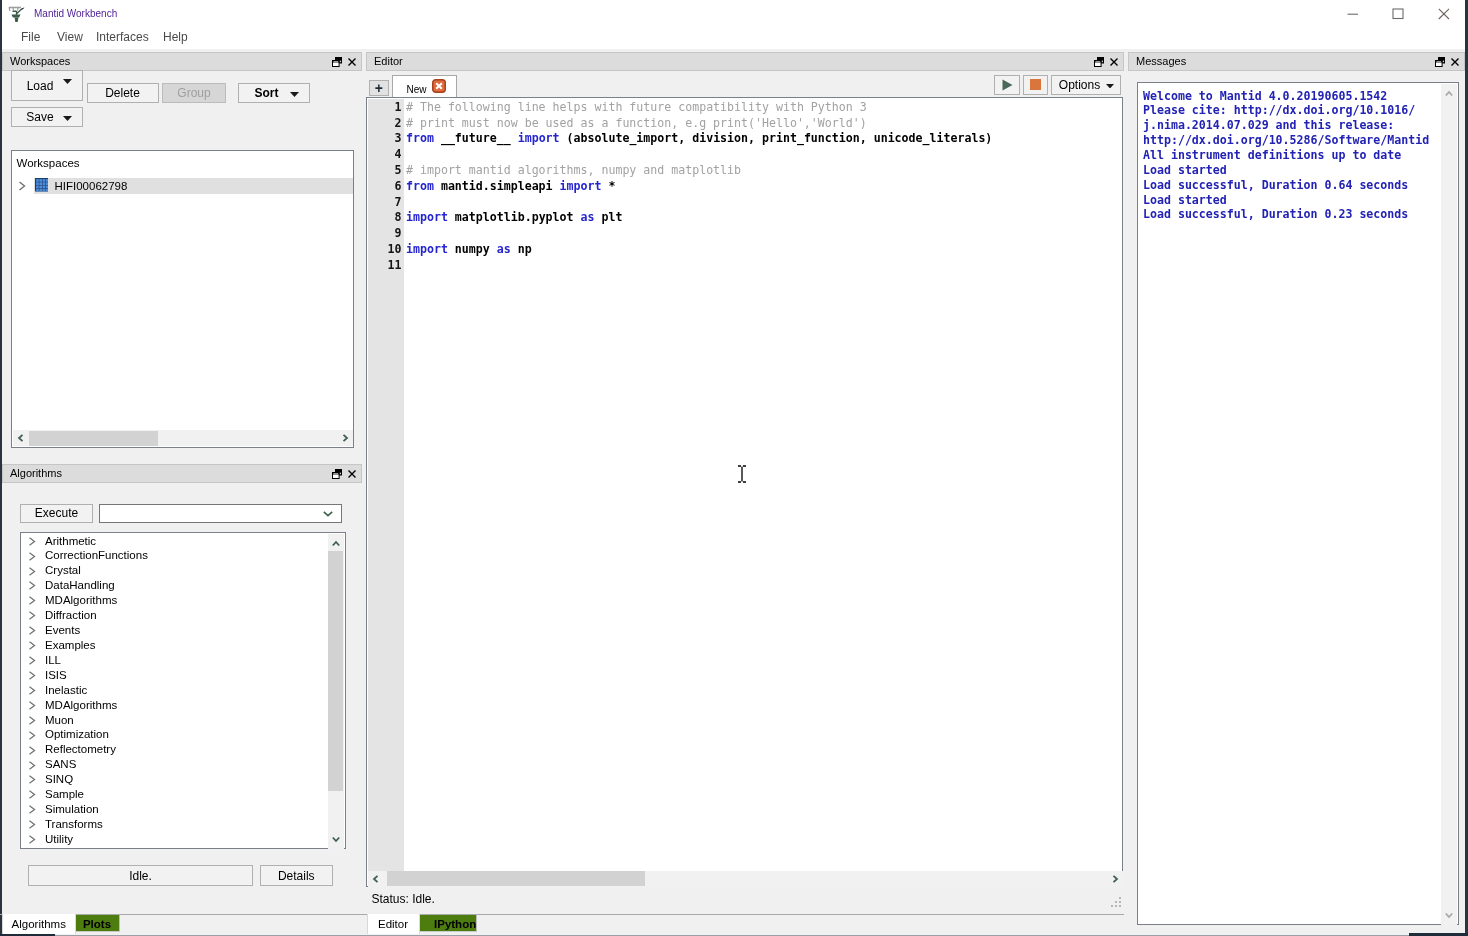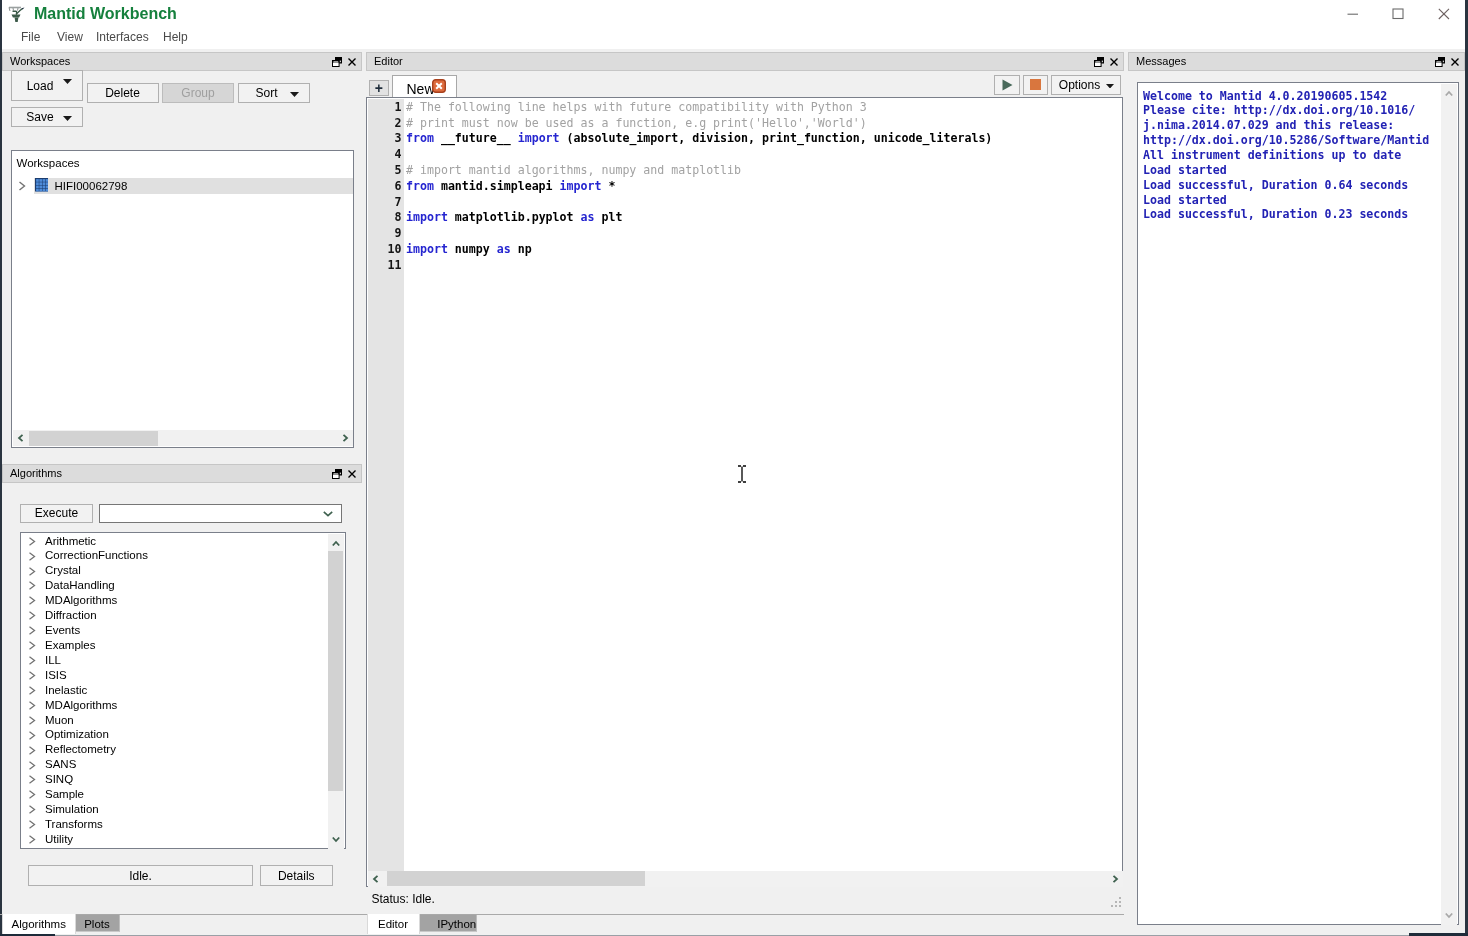--- a/index.html
+++ b/index.html
@@ -3,21 +3,21 @@
 <meta charset="utf-8">
 <style>
   * { margin:0; padding:0; box-sizing:border-box; }
   html,body { width:1468px; height:936px; overflow:hidden; }
   body { font-family:"Liberation Sans","DejaVu Sans",sans-serif; }
   .win { position:absolute; top:0; left:0; width:1468px; height:936px; background:#f0f0f0; }
   .abs { position:absolute; }
 
   
   .titlebar { left:0; top:0; width:1468px; height:49px; background:#ffffff; }
-  .app-title { left:34px; top:0; height:28px; line-height:28px; font-size:16px; color:#15803d;font-weight:bold; }
+  .app-title { left:34px; top:0; height:28px; line-height:28px; font-size:10px; color:#4c1d95; }
   .logo { left:7px; top:4px; width:19px; height:19px; }
   .winbtn { color:#6b6b6b; }
   .menubar { left:12px; top:26px; height:22px; font-size:12px; color:#4a4a4a; }
   .menu-item { position:absolute; top:0; height:22px; line-height:20px; }
   .border-left { left:0; top:0; width:2px; height:934px; background:#2a3440; }
   .border-right { left:1465px; top:0; width:3px; height:936px; background:#2a3440; }
   .border-bottom-gray { left:55px; top:934.5px; width:1354px; height:1.5px; background:#9aa0a6; }
   .border-bottom-dark { left:1409px; top:933px; width:59px; height:3px; background:#1f2c3a; }
   .border-bottom-dark-left { left:0; top:934px; width:55px; height:2px; background:#1d2b3a; }
 
@@ -47,21 +47,21 @@
 
   
   .alg-row { position:relative; height:14.93px; line-height:14.93px; font-size:11.5px; color:#000; }
   .alg-row .chev { position:absolute; left:7px; top:3.2px; }
   .alg-row .lbl { position:absolute; left:24px; top:0; }
 
   
   .tabbar-line { background:#a9a9a9; height:1px; }
   .btab { position:absolute; font-size:11.5px; color:#000; text-align:center; }
   .btab.active { background:#ffffff; border-left:1px solid #d9d9d9; border-right:1px solid #d9d9d9; }
-  .btab.inactive { background:#a3a3a3; border-right:1px solid #bdbdbd; border-bottom:1px solid #c9c9c9; }
+  .btab.inactive { background:#4d7c0f; border-right:1px solid #bdbdbd; border-bottom:1px solid #c9c9c9;font-weight:bold; }
 
   
   .etab-new { background:#fff; border:1px solid #a8a8a8; border-bottom:none; }
   .code-area { font-family:"DejaVu Sans Mono",monospace; font-size:11.6px; font-weight:bold;
                line-height:15.83px; white-space:pre; }
   .gutter { background:#e4e4e4; }
   .gutter .code-area { color:#141414; text-align:right; }
   .tok-c { color:#a2a2a2; font-weight:normal; }
   .tok-k { color:#2525d0; }
   .tok-p { color:#000; }
@@ -130,24 +130,24 @@
 
   <div class="abs btn" style="left:11px;top:70px;width:72px;height:31px;">
     <span style="margin-right:14px;">Load</span>
     <svg class="drop-arrow" style="right:10px;top:8px;" viewBox="0 0 9 5">
         <polygon points="0,0 9,0 4.5,5" fill="#1a1a1a"></polygon>
       </svg>
   </div>
   <div class="abs btn" style="left:86.5px;top:83px;width:72px;height:20px;">
     <span>Delete</span>
   </div>
-  <div class="abs btn disabled" style="left:162px;top:83px;width:72px;height:20px;">
+  <div class="abs btn disabled" style="left:162px;top:83px;width:64px;height:20px;">
     <span>Group</span>
   </div>
-  <div class="abs btn" style="left:237.5px;top:83px;width:72px;height:20px;">
+  <div class="abs btn" style="left:237.5px;top:83px;width:72px;height:20px;font-weight:bold;">
     <span style="margin-right:14px;">Sort</span>
     <svg class="drop-arrow" style="right:10px;top:8px;" viewBox="0 0 9 5">
         <polygon points="0,0 9,0 4.5,5" fill="#1a1a1a"></polygon>
       </svg>
   </div>
   <div class="abs btn" style="left:11px;top:107px;width:72px;height:20px;">
     <span style="margin-right:14px;">Save</span>
     <svg class="drop-arrow" style="right:10px;top:8px;" viewBox="0 0 9 5">
         <polygon points="0,0 9,0 4.5,5" fill="#1a1a1a"></polygon>
       </svg>
@@ -390,21 +390,21 @@
     </svg>
     <svg class="dock-ico" style="right:4px;" viewBox="0 0 10 10">
       <path d="M1.5,1.5 L8.5,8.5 M8.5,1.5 L1.5,8.5" stroke="#000" stroke-width="1.4" fill="none"></path>
     </svg>
   </div>
 
   <div class="abs btn" style="left:369px;top:79.5px;width:19.5px;height:16px;background:#e2e2e2;">
     <span style="font-weight:bold;font-size:14px;color:#1e2c3a;">+</span>
   </div>
   <div class="abs etab-new" style="left:392px;top:74.5px;width:65px;height:23px;">
-    <span style="position:absolute;left:13.5px;top:2px;height:23px;line-height:23px;font-size:14px;color:#000;">New</span>
+    <span style="position:absolute;left:13.5px;top:2px;height:23px;line-height:23px;font-size:10px;color:#000;">New</span>
     <svg class="abs" style="left:38.5px;top:3.5px;width:14px;height:14px;" viewBox="0 0 14 14">
       <rect x="0.7" y="0.7" width="12.6" height="12.6" rx="3" fill="#dd6b3d" stroke="#a8401c" stroke-width="1.4"></rect>
       <path d="M4.2,4.2 L9.8,9.8 M9.8,4.2 L4.2,9.8" stroke="#fff" stroke-width="2" fill="none"></path>
     </svg>
   </div>
 
   <div class="abs btn" style="left:994px;top:74.5px;width:26px;height:20px;">
     <svg style="width:11px;height:12px;" viewBox="0 0 11 12">
       <polygon points="0.5,0.5 10.5,6 0.5,11.5" fill="#48695a"></polygon>
     </svg>

